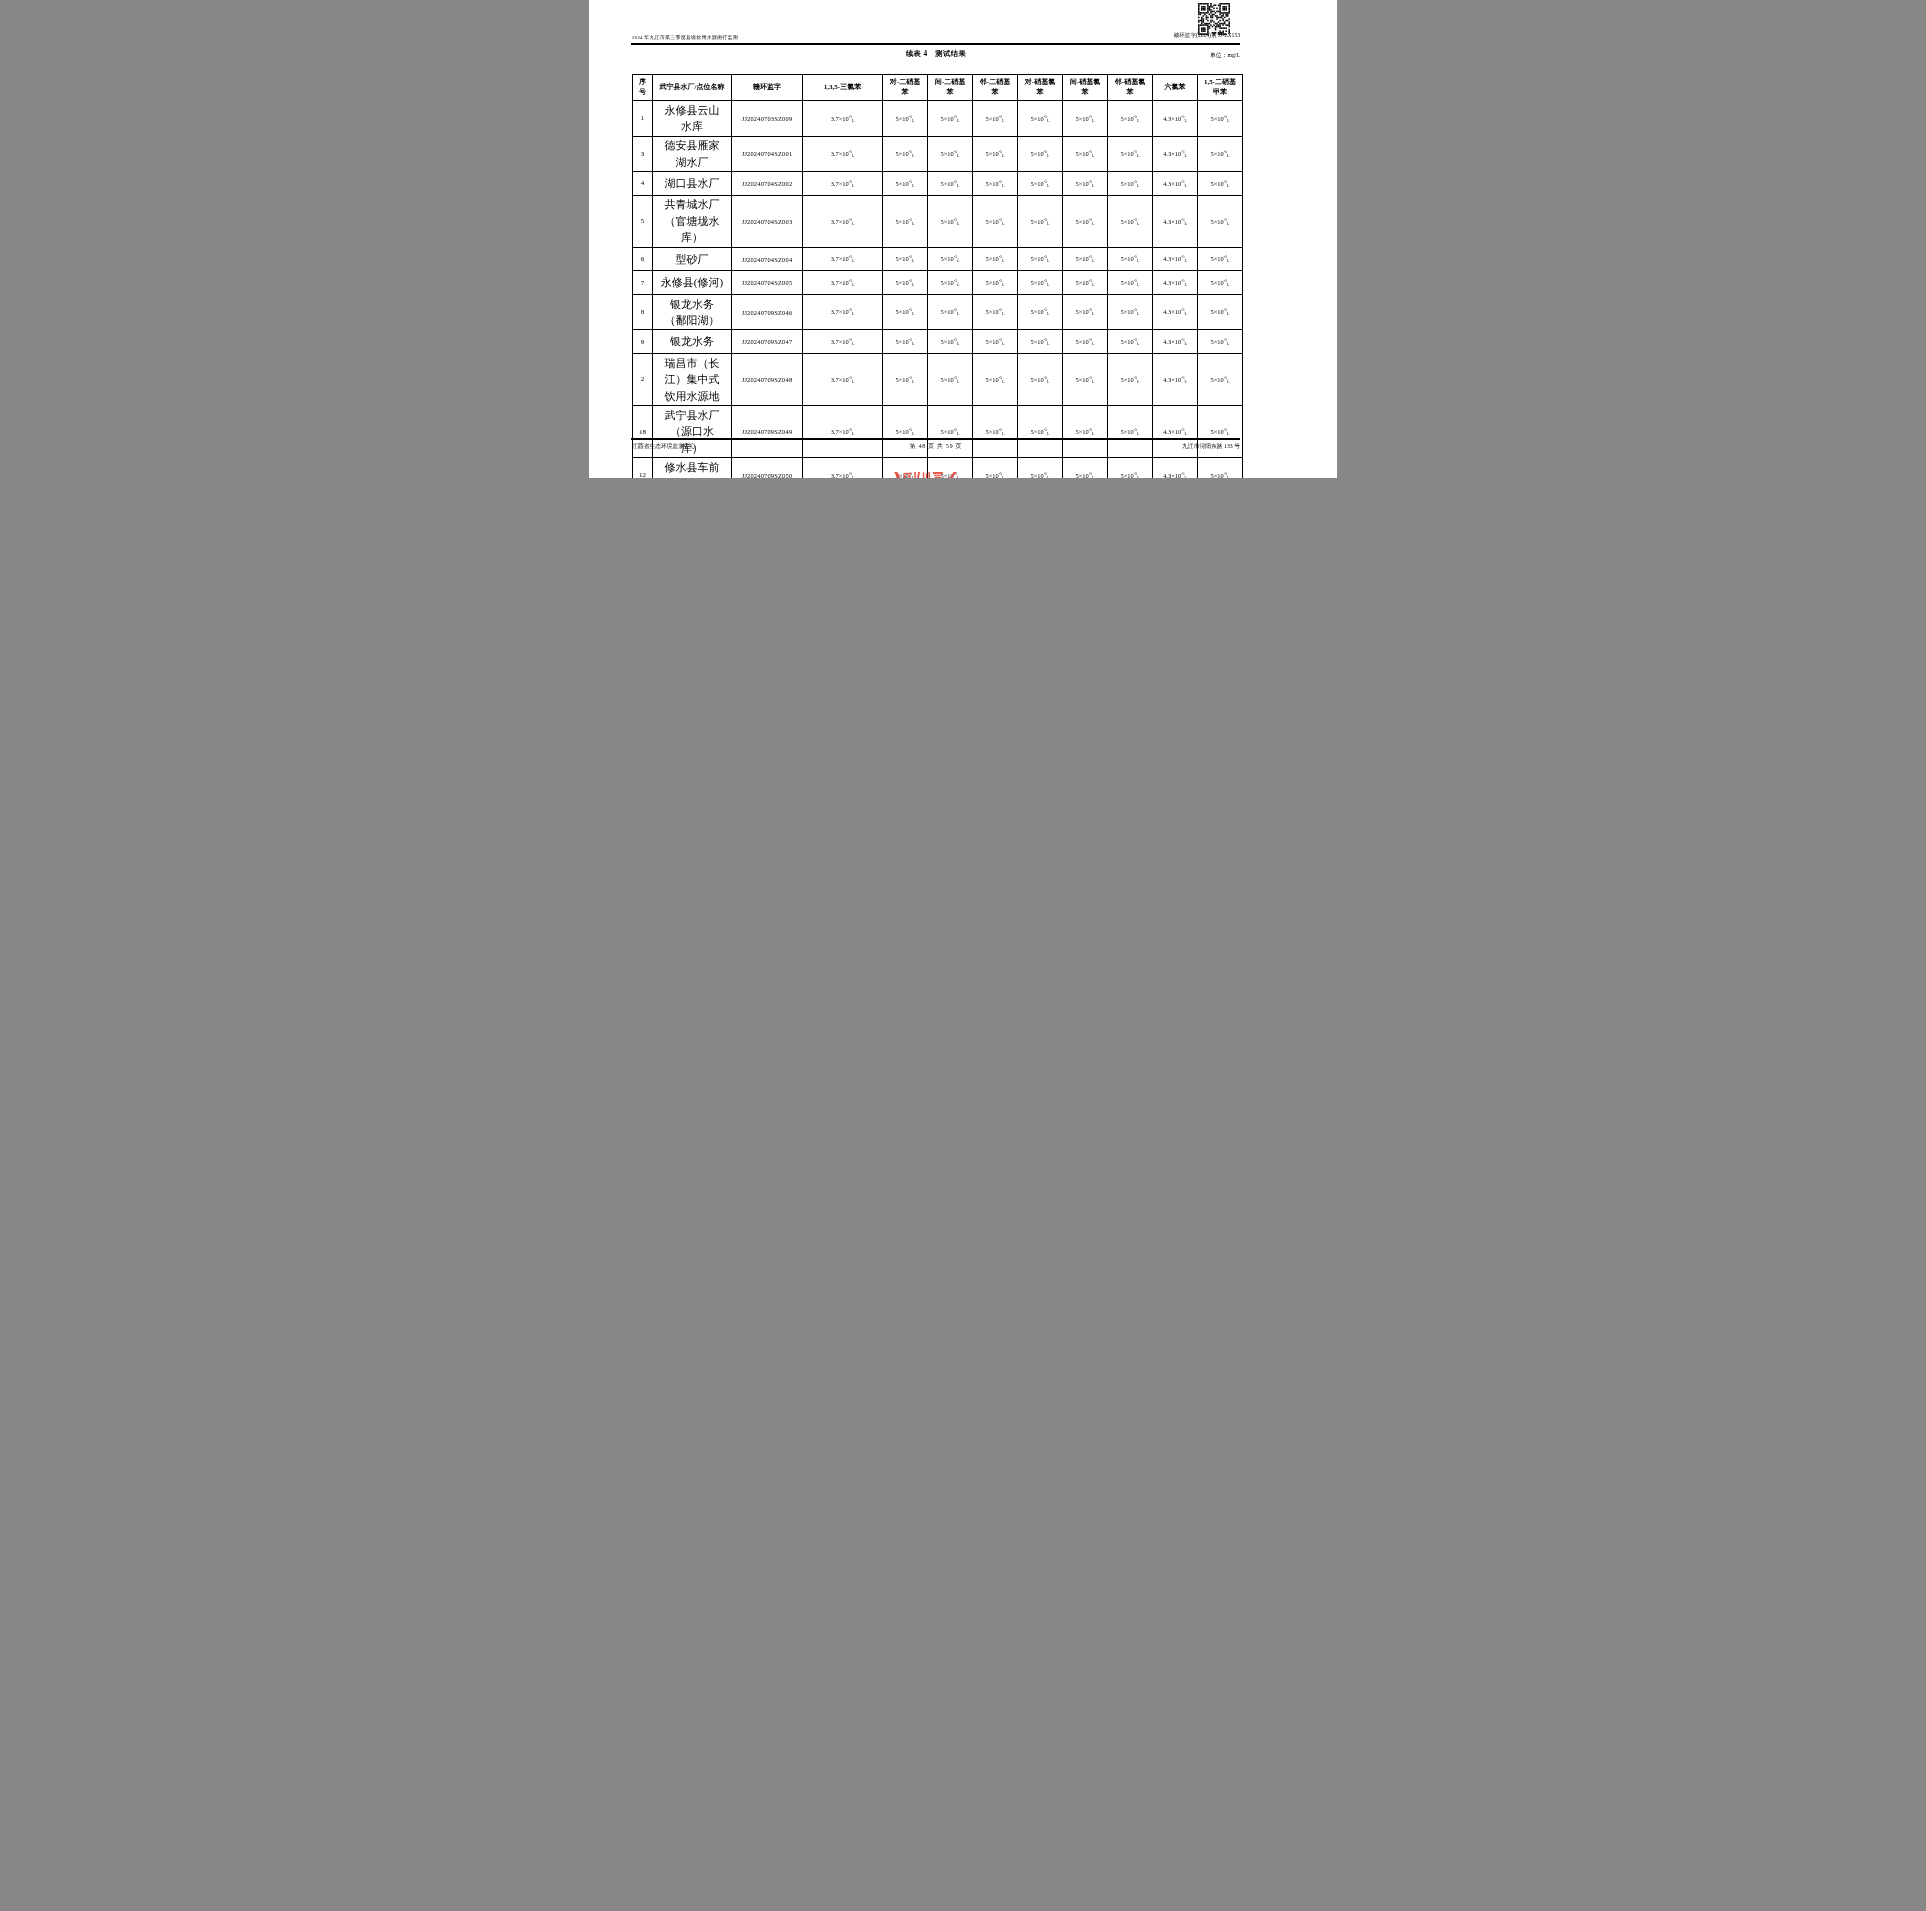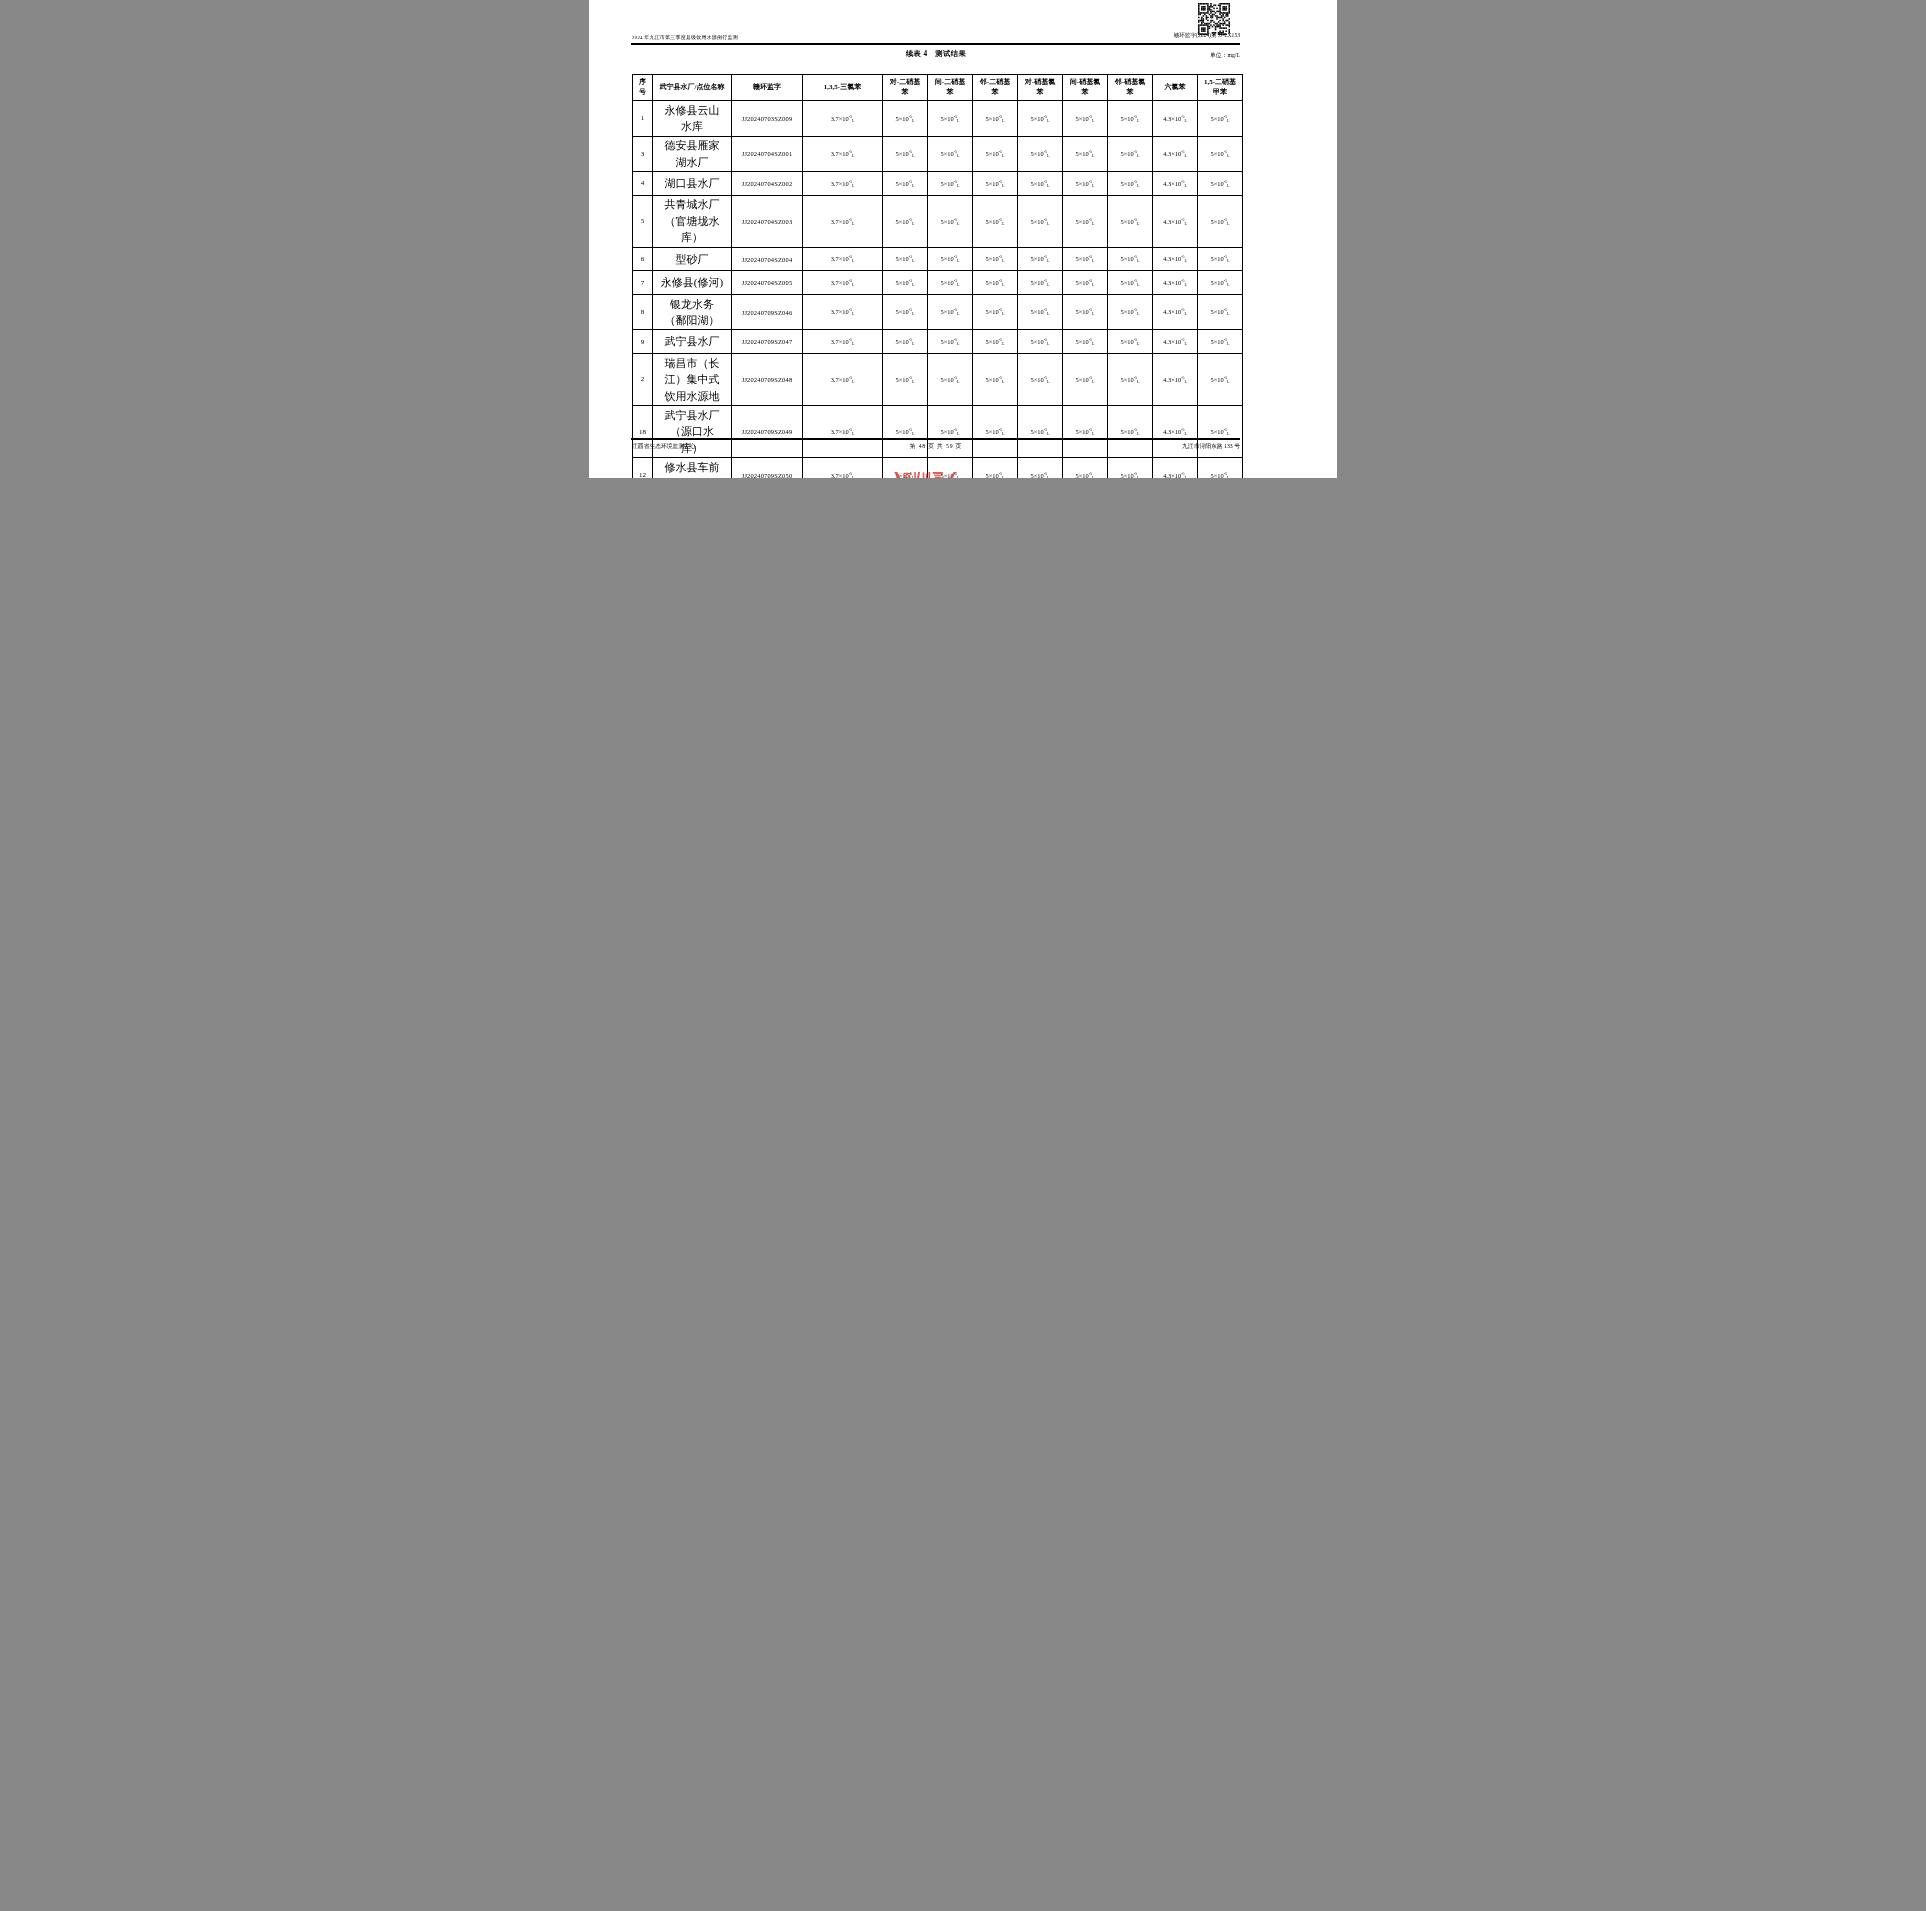--- a/index.html
+++ b/index.html
@@ -458,21 +458,21 @@
             <td class="val">5×10<sup>-5</sup><sub>L</sub></td>
             <td class="val">5×10<sup>-5</sup><sub>L</sub></td>
             <td class="val">5×10<sup>-5</sup><sub>L</sub></td>
             <td class="val">5×10<sup>-5</sup><sub>L</sub></td>
             <td class="val">5×10<sup>-5</sup><sub>L</sub></td>
             <td class="val">4.3×10<sup>-5</sup><sub>L</sub></td>
             <td class="val">5×10<sup>-5</sup><sub>L</sub></td>
           </tr>
           <tr>
             <td class="no">9</td>
-            <td class="name">武宁县水厂</td>
+            <td class="name">银龙水务</td>
             <td class="sample">JJ20240709SZ047</td>
             <td class="val">3.7×10<sup>-5</sup><sub>L</sub></td>
             <td class="val">5×10<sup>-5</sup><sub>L</sub></td>
             <td class="val">5×10<sup>-5</sup><sub>L</sub></td>
             <td class="val">5×10<sup>-5</sup><sub>L</sub></td>
             <td class="val">5×10<sup>-5</sup><sub>L</sub></td>
             <td class="val">5×10<sup>-5</sup><sub>L</sub></td>
             <td class="val">5×10<sup>-5</sup><sub>L</sub></td>
             <td class="val">4.3×10<sup>-5</sup><sub>L</sub></td>
             <td class="val">5×10<sup>-5</sup><sub>L</sub></td>

